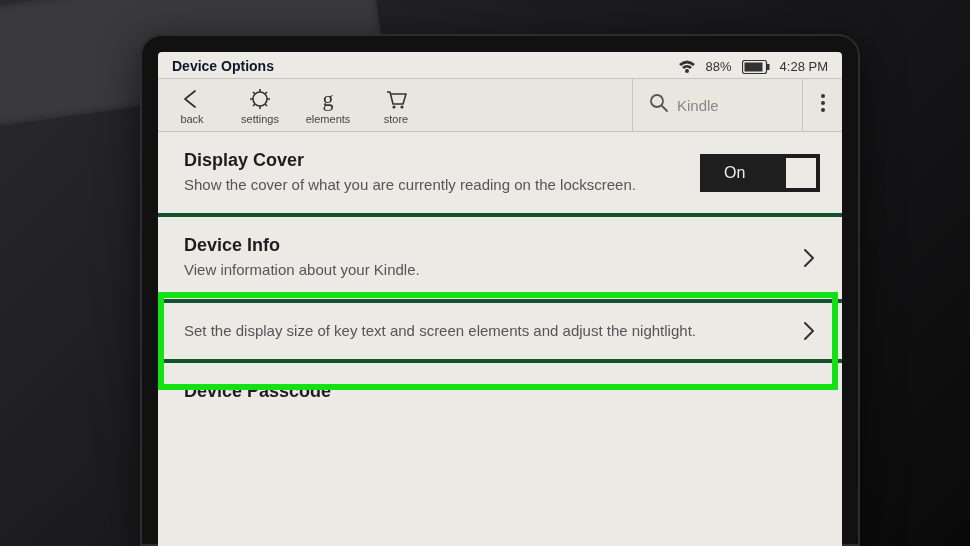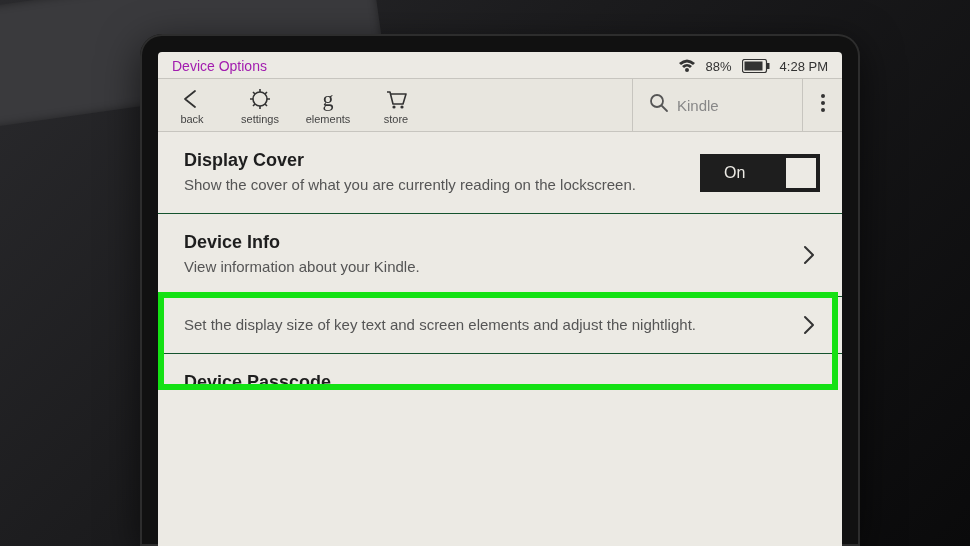--- a/index.html
+++ b/index.html
@@ -46,22 +46,22 @@
     position: relative;
   }
   
   .status-bar {
     display: flex;
     align-items: center;
     padding: 6px 14px 4px 14px;
     font-size: 14px;
     color: #555;
   }
-  .status-title { flex: 1; font-weight: 400; color: #a21caf; }
-  .status-right { display: flex; align-items: flex-start; gap: 10px; font-size: 13px; color:#333; }
+  .status-title { flex: 1; font-weight: 700; color: #0f172a; }
+  .status-right { display: flex; align-items: flex-end; gap: 10px; font-size: 13px; color:#333; }
   .wifi-icon svg, .battery-icon svg { display:block; }
   
   .toolbar {
     display: flex;
     border-top: 1px solid #c7c5bf;
     border-bottom: 1px solid #c7c5bf;
     background: #e8e6df;
   }
   .tool-item {
     flex: 0 0 auto;
@@ -90,21 +90,21 @@
     align-items:center;
     justify-content:center;
     cursor:pointer;
   }
   
   .rows { padding: 0 0 0 0; }
   .row {
     display:flex;
     align-items:center;
     padding: 18px 22px 18px 26px;
-    border-bottom: 1px solid #14532d;
+    border-bottom: 4px solid #14532d;
     position: relative;
     cursor: pointer;
   }
   .row-text { flex:1; padding-right: 12px; }
   .row-title { font-size: 18px; font-weight: 700; color:#1e1e1e; margin-bottom:4px; }
   .row-desc  { font-size: 15px; color:#555; line-height:1.35; }
   .chevron { width:22px; display:flex; align-items:center; justify-content:center; color:#333; }
   .toggle {
     width: 120px; height: 38px;
     background:#1e1e1e;

